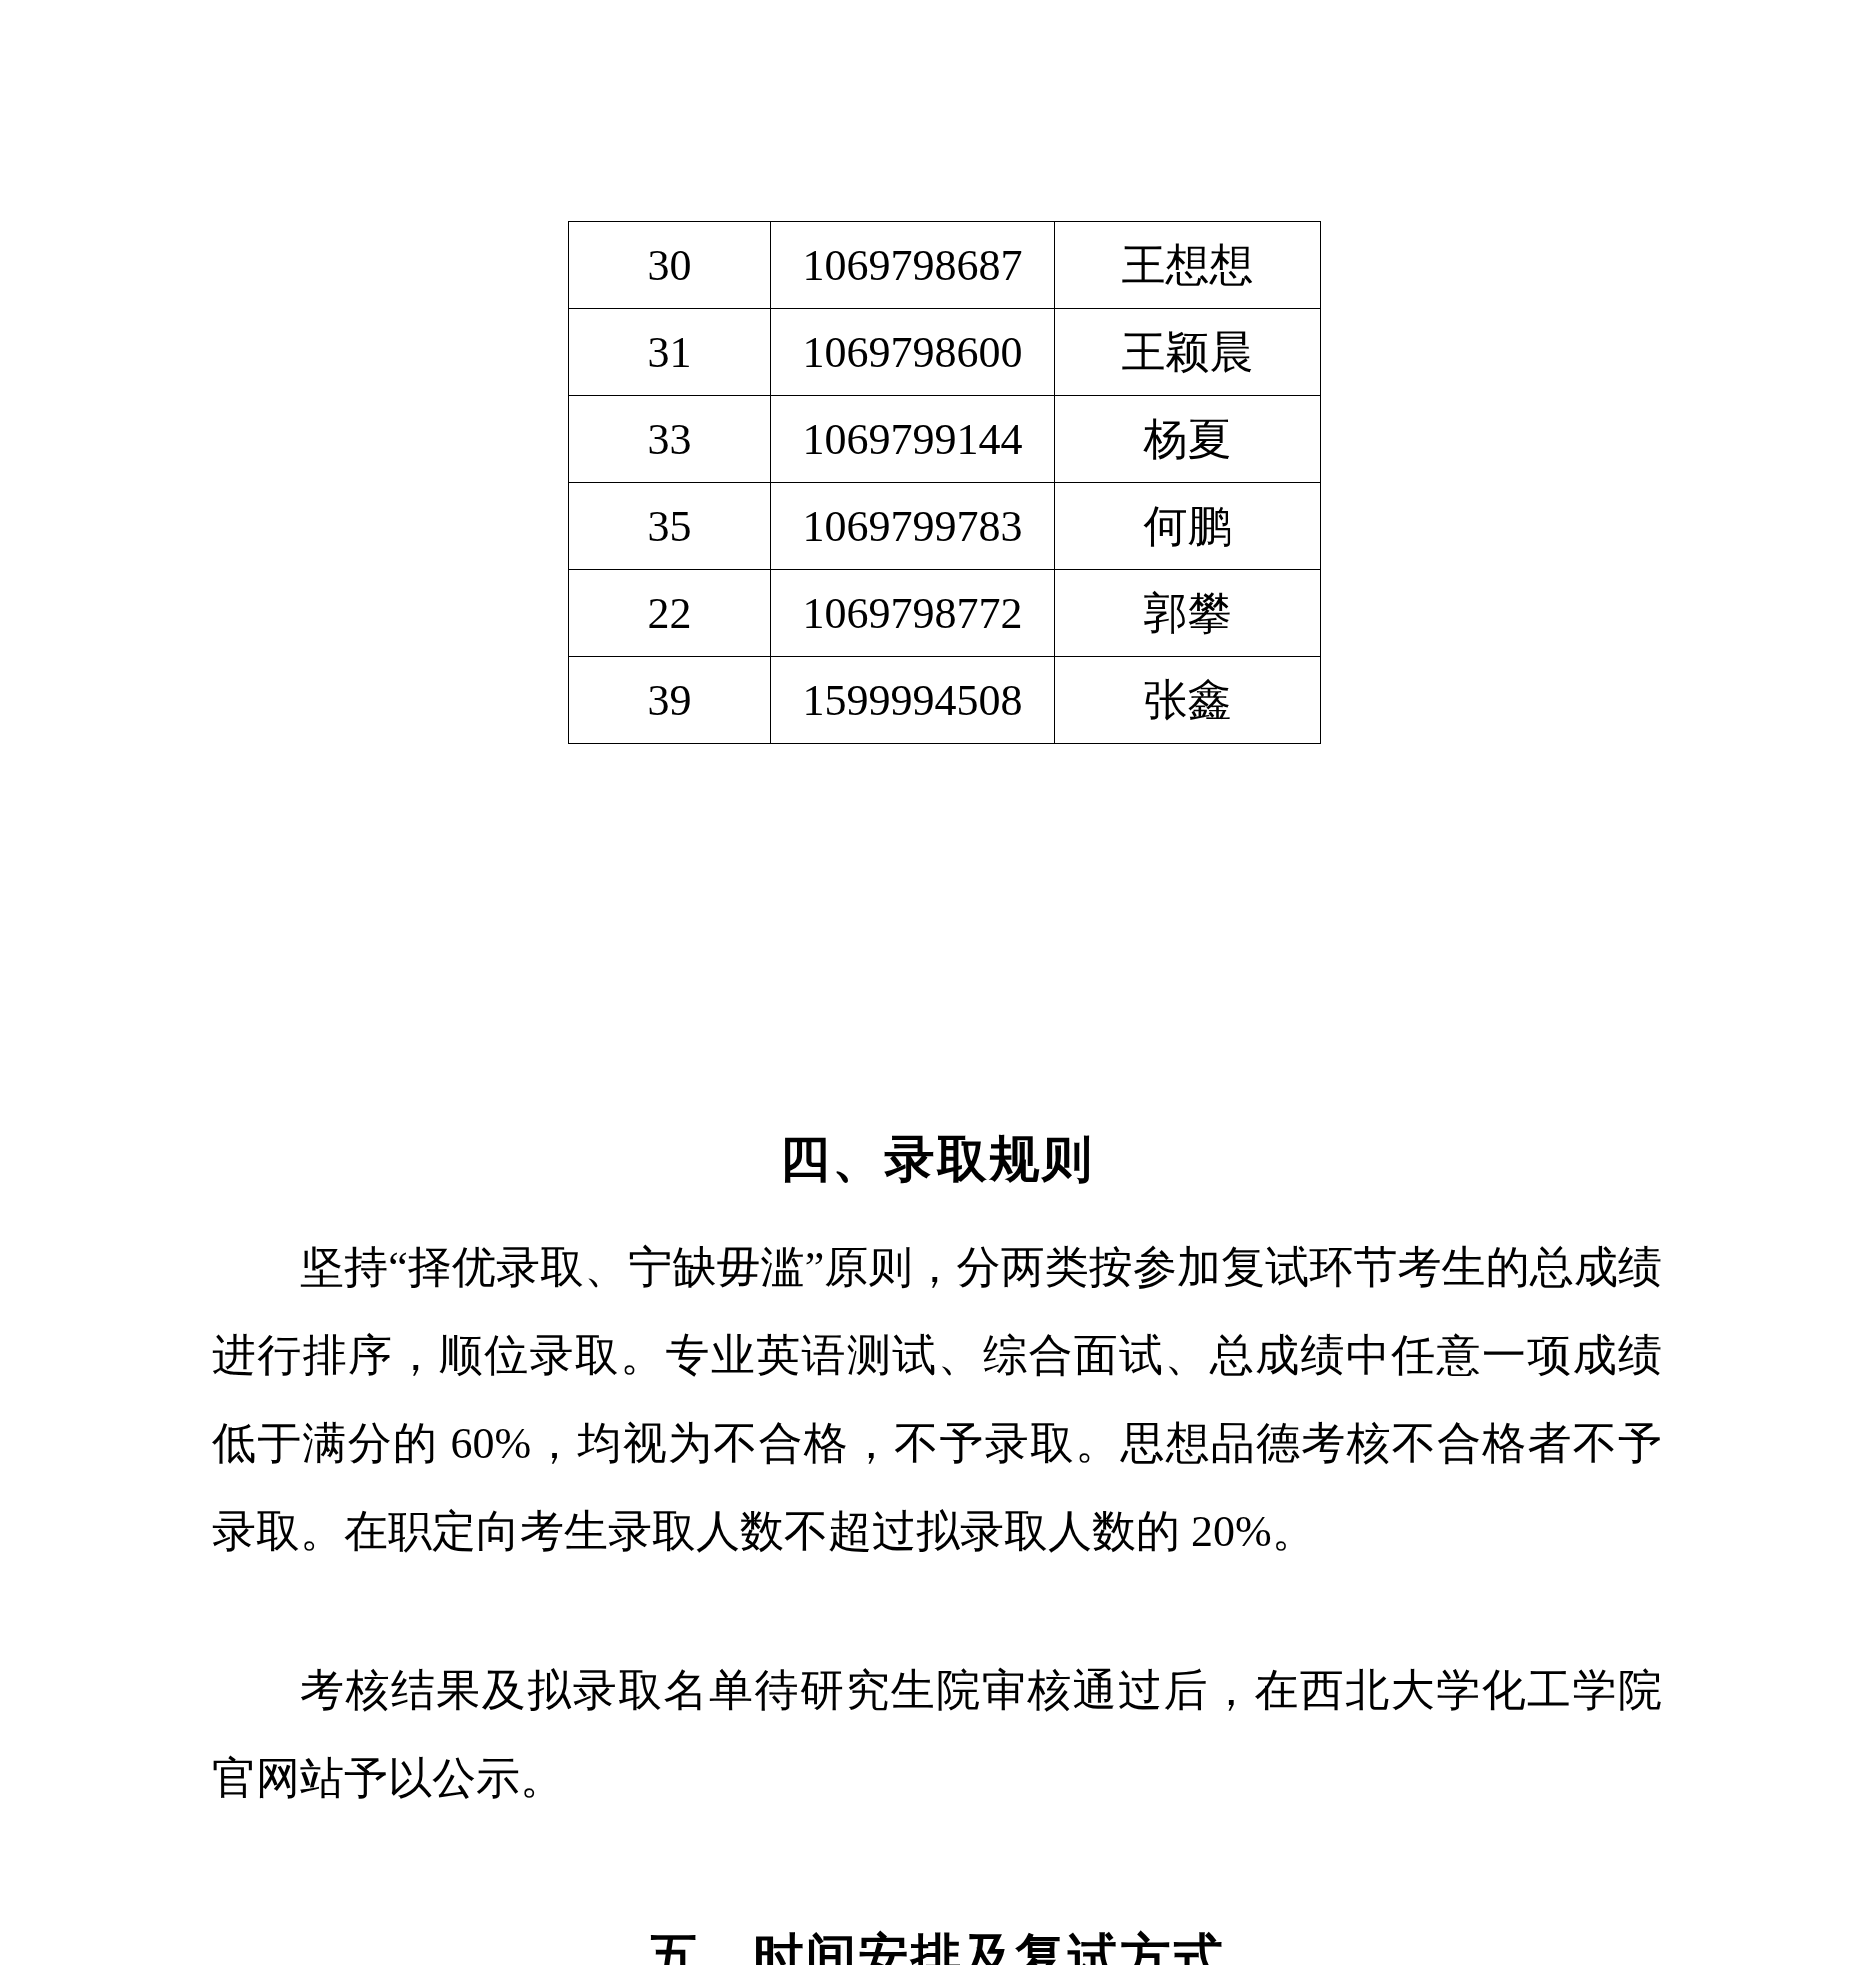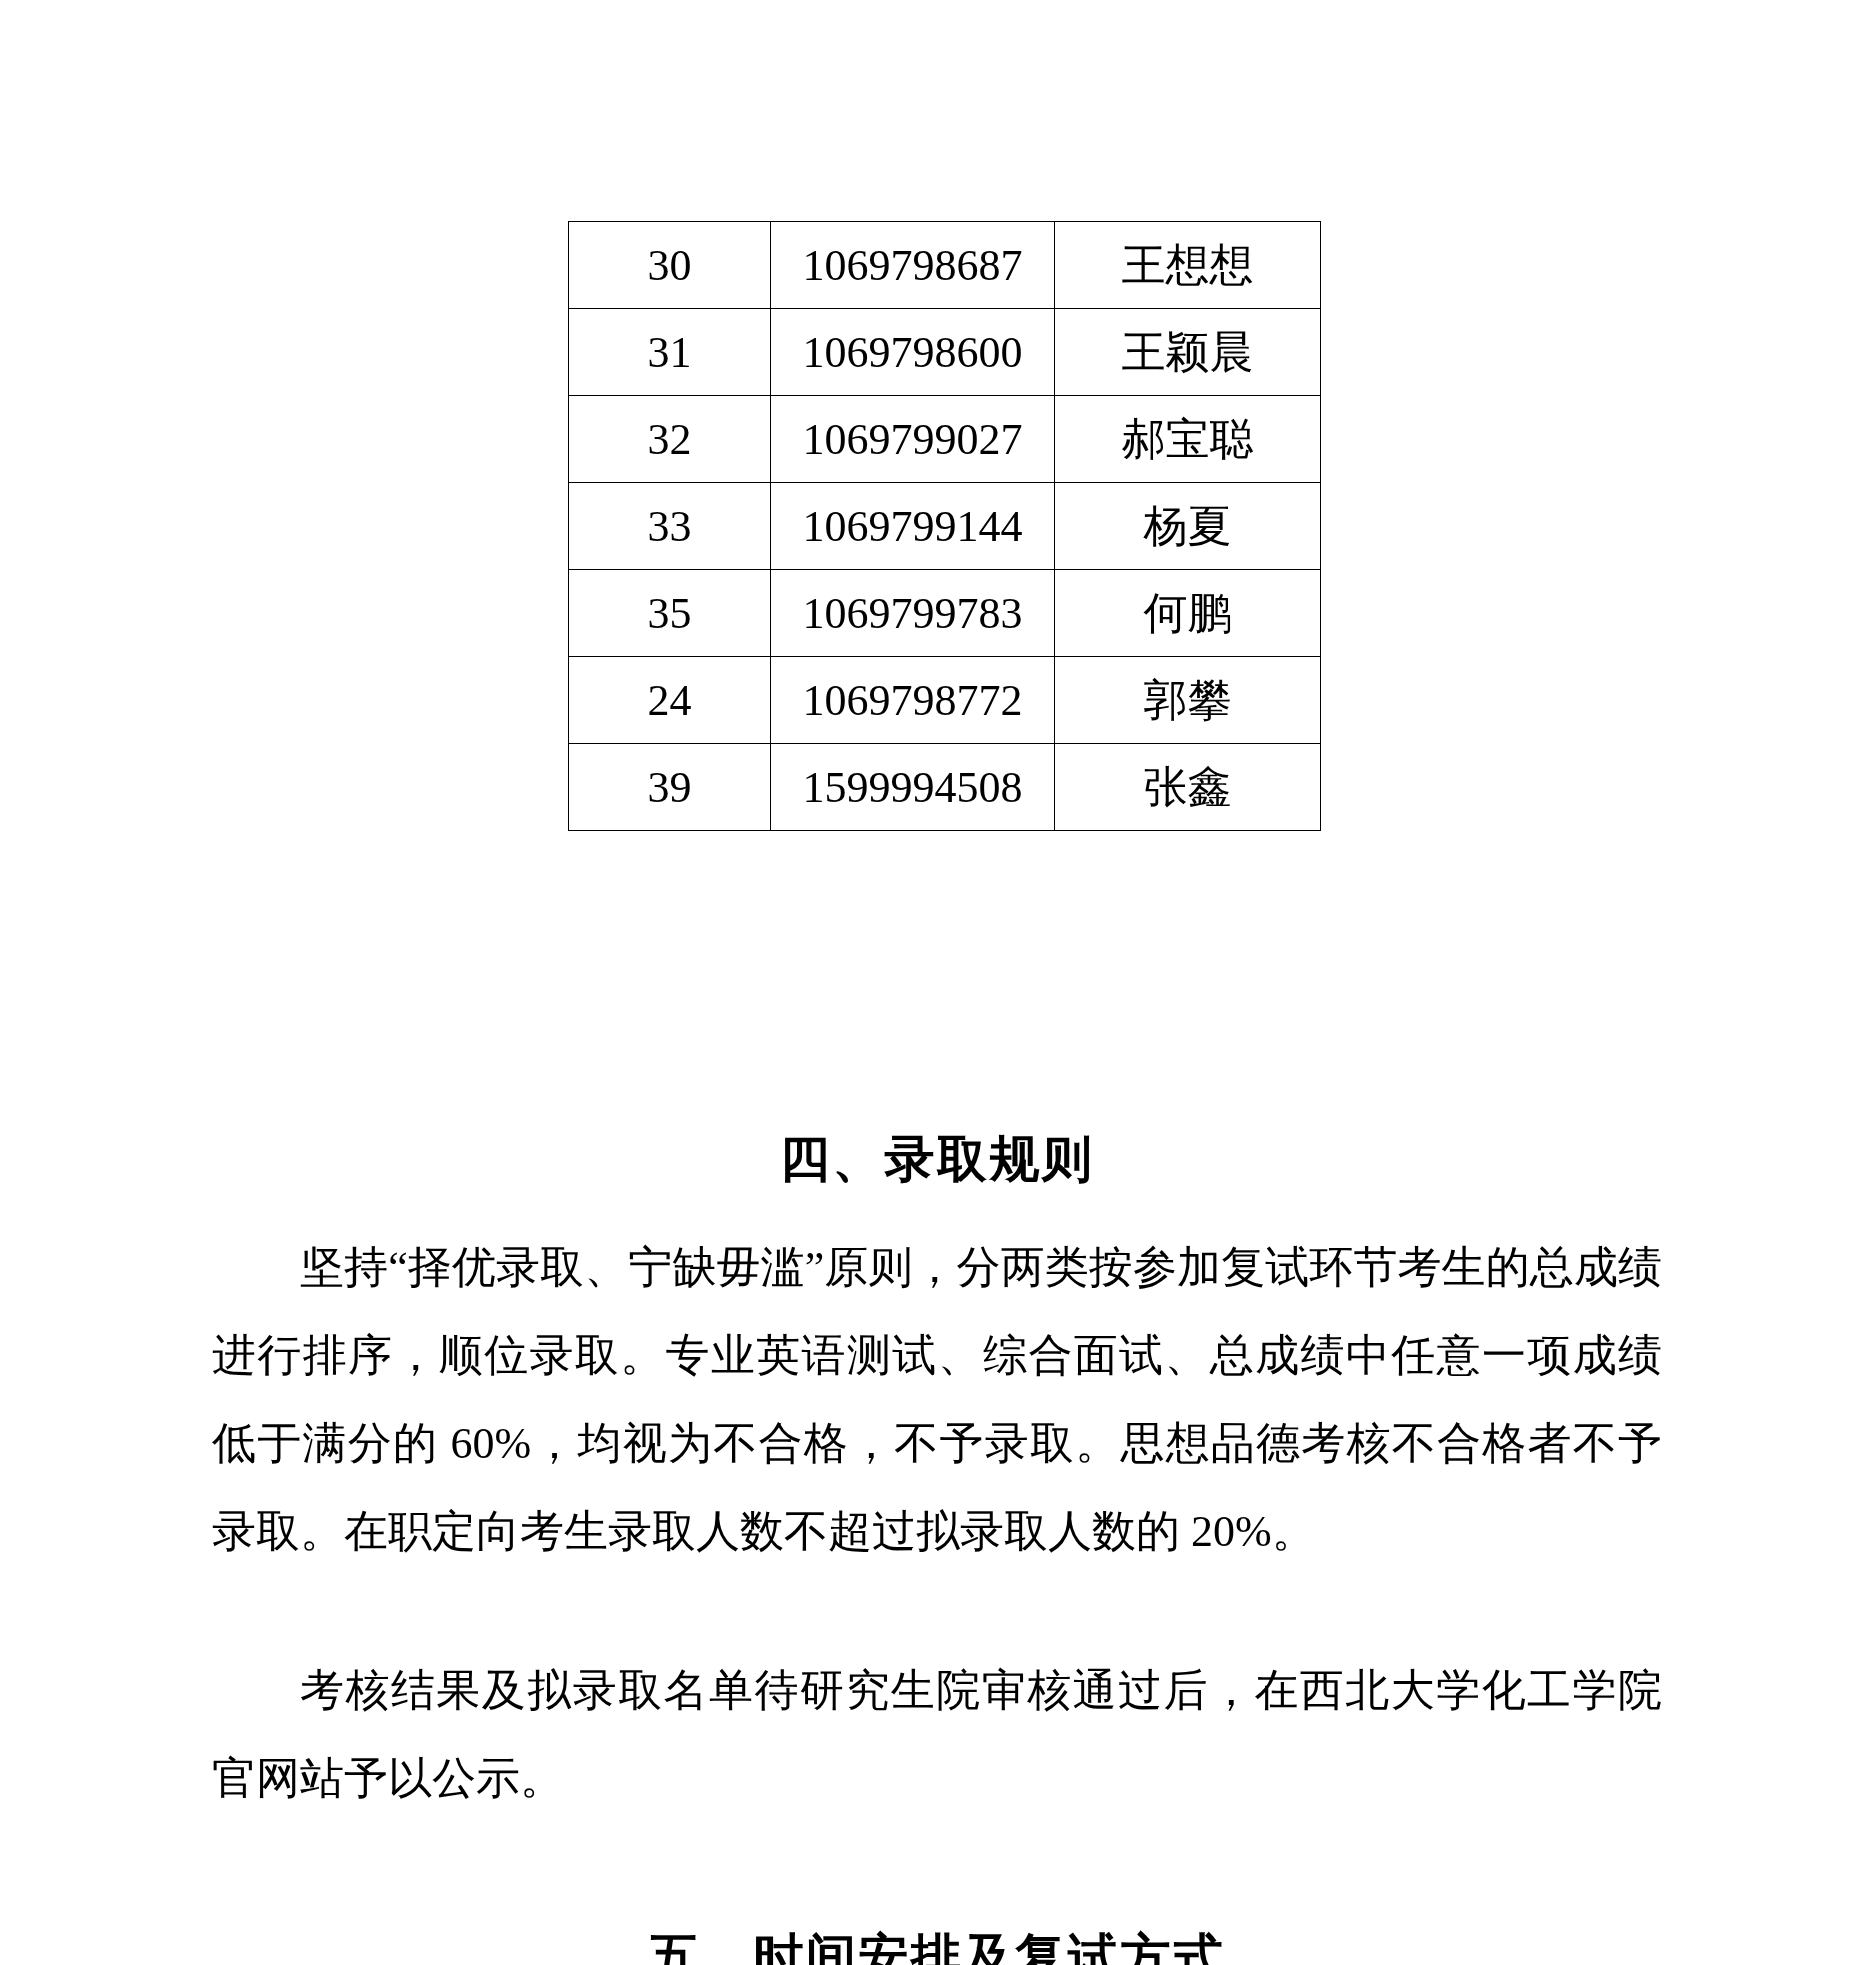--- a/index.html
+++ b/index.html
@@ -81,36 +81,31 @@
         <td>30</td>
         <td>1069798687</td>
         <td>王想想</td>
       </tr>
       <tr>
         <td>31</td>
         <td>1069798600</td>
         <td>王颖晨</td>
       </tr>
       <tr>
-        <td>32</td>
-        <td>1069799027</td>
-        <td>郝宝聪</td>
-      </tr>
-      <tr>
         <td>33</td>
         <td>1069799144</td>
         <td>杨夏</td>
       </tr>
       <tr>
         <td>35</td>
         <td>1069799783</td>
         <td>何鹏</td>
       </tr>
       <tr>
-        <td>24</td>
+        <td>22</td>
         <td>1069798772</td>
         <td>郭攀</td>
       </tr>
       <tr>
         <td>39</td>
         <td>1599994508</td>
         <td>张鑫</td>
       </tr>
     </tbody>
   </table>

